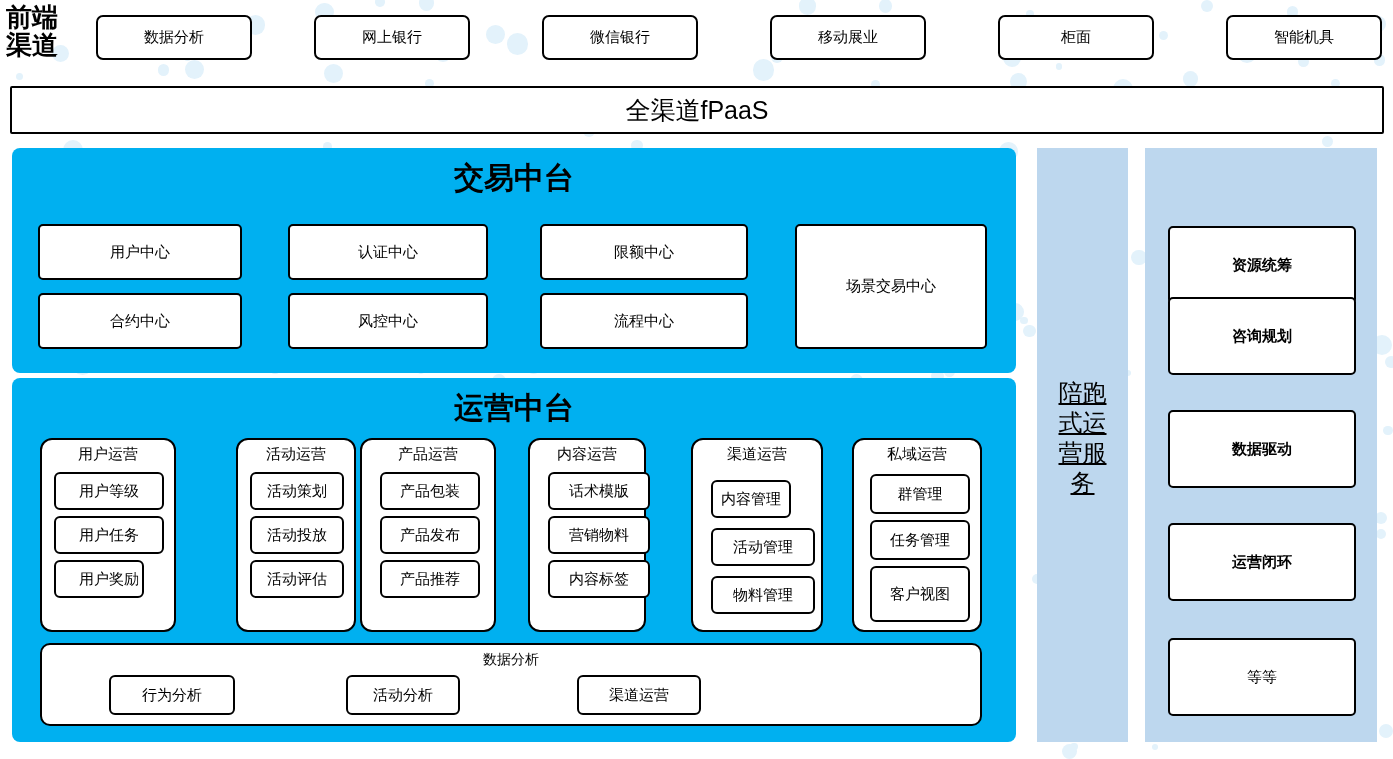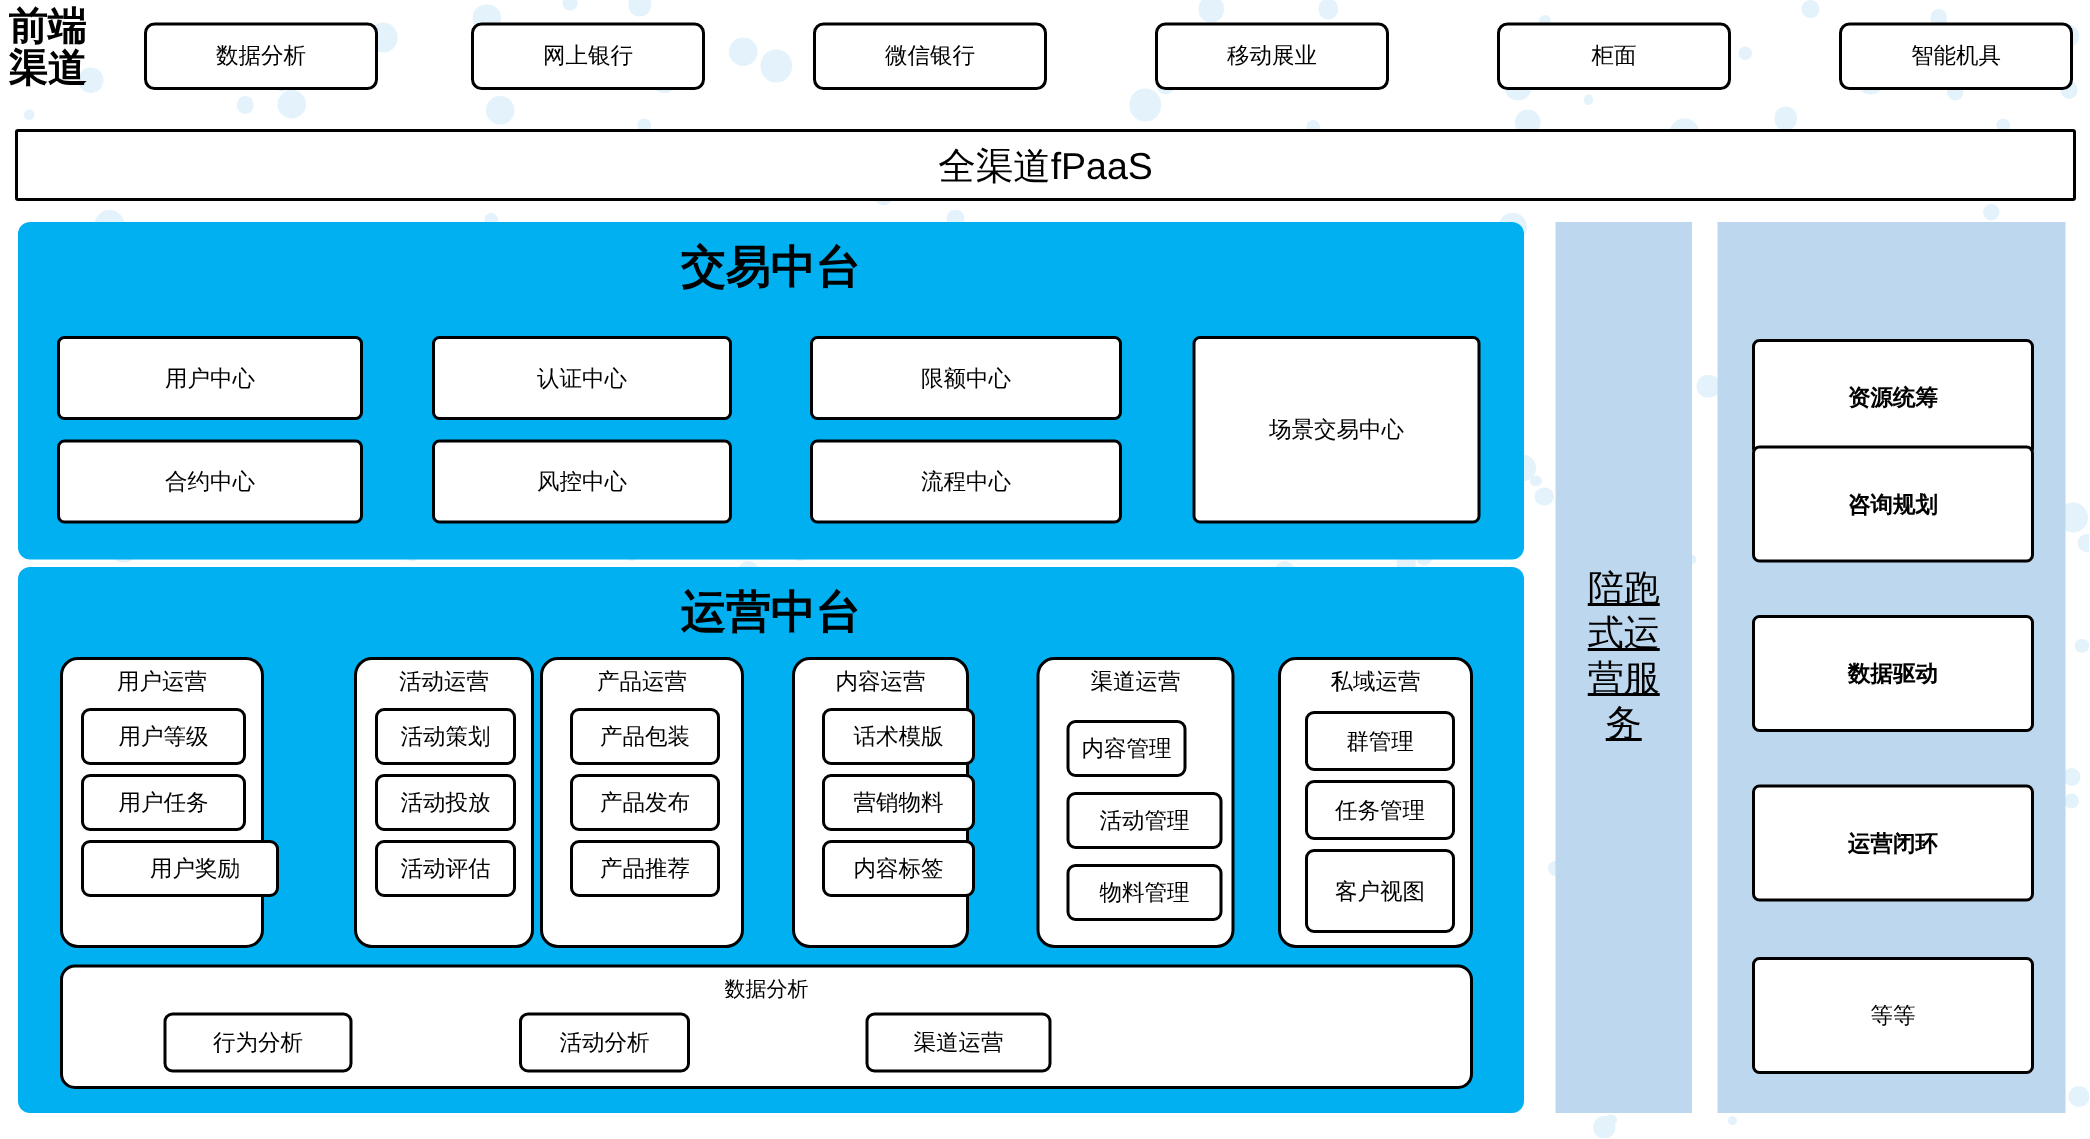--- a/index.html
+++ b/index.html
@@ -489,21 +489,21 @@
   <div class="panel-title" style="left:12px; top:388px; width:1004px;">运营中台</div>
 
   <div class="ops-group" style="left:40px; top:438px; width:136px; height:194px;">
     <div class="ops-group-title">用户运营</div>
     <div class="ops-item" style="left:12px; top:32px; width:110px; height:38px;">
       <span>用户等级</span>
     </div>
     <div class="ops-item" style="left:12px; top:76px; width:110px; height:38px;">
       <span>用户任务</span>
     </div>
-    <div class="ops-item" style="left:12px; top:120px; width:132px; height:38px;padding-left:20px;">
+    <div class="ops-item" style="left:12px; top:120px; width:90px; height:38px;padding-left:20px;">
       <span>用户奖励</span>
     </div>
   </div>
 
   <div class="ops-group" style="left:236px; top:438px; width:120px; height:194px;">
     <div class="ops-group-title">活动运营</div>
     <div class="ops-item" style="left:12px; top:32px; width:94px; height:38px;">
       <span>活动策划</span>
     </div>
     <div class="ops-item" style="left:12px; top:76px; width:94px; height:38px;">

